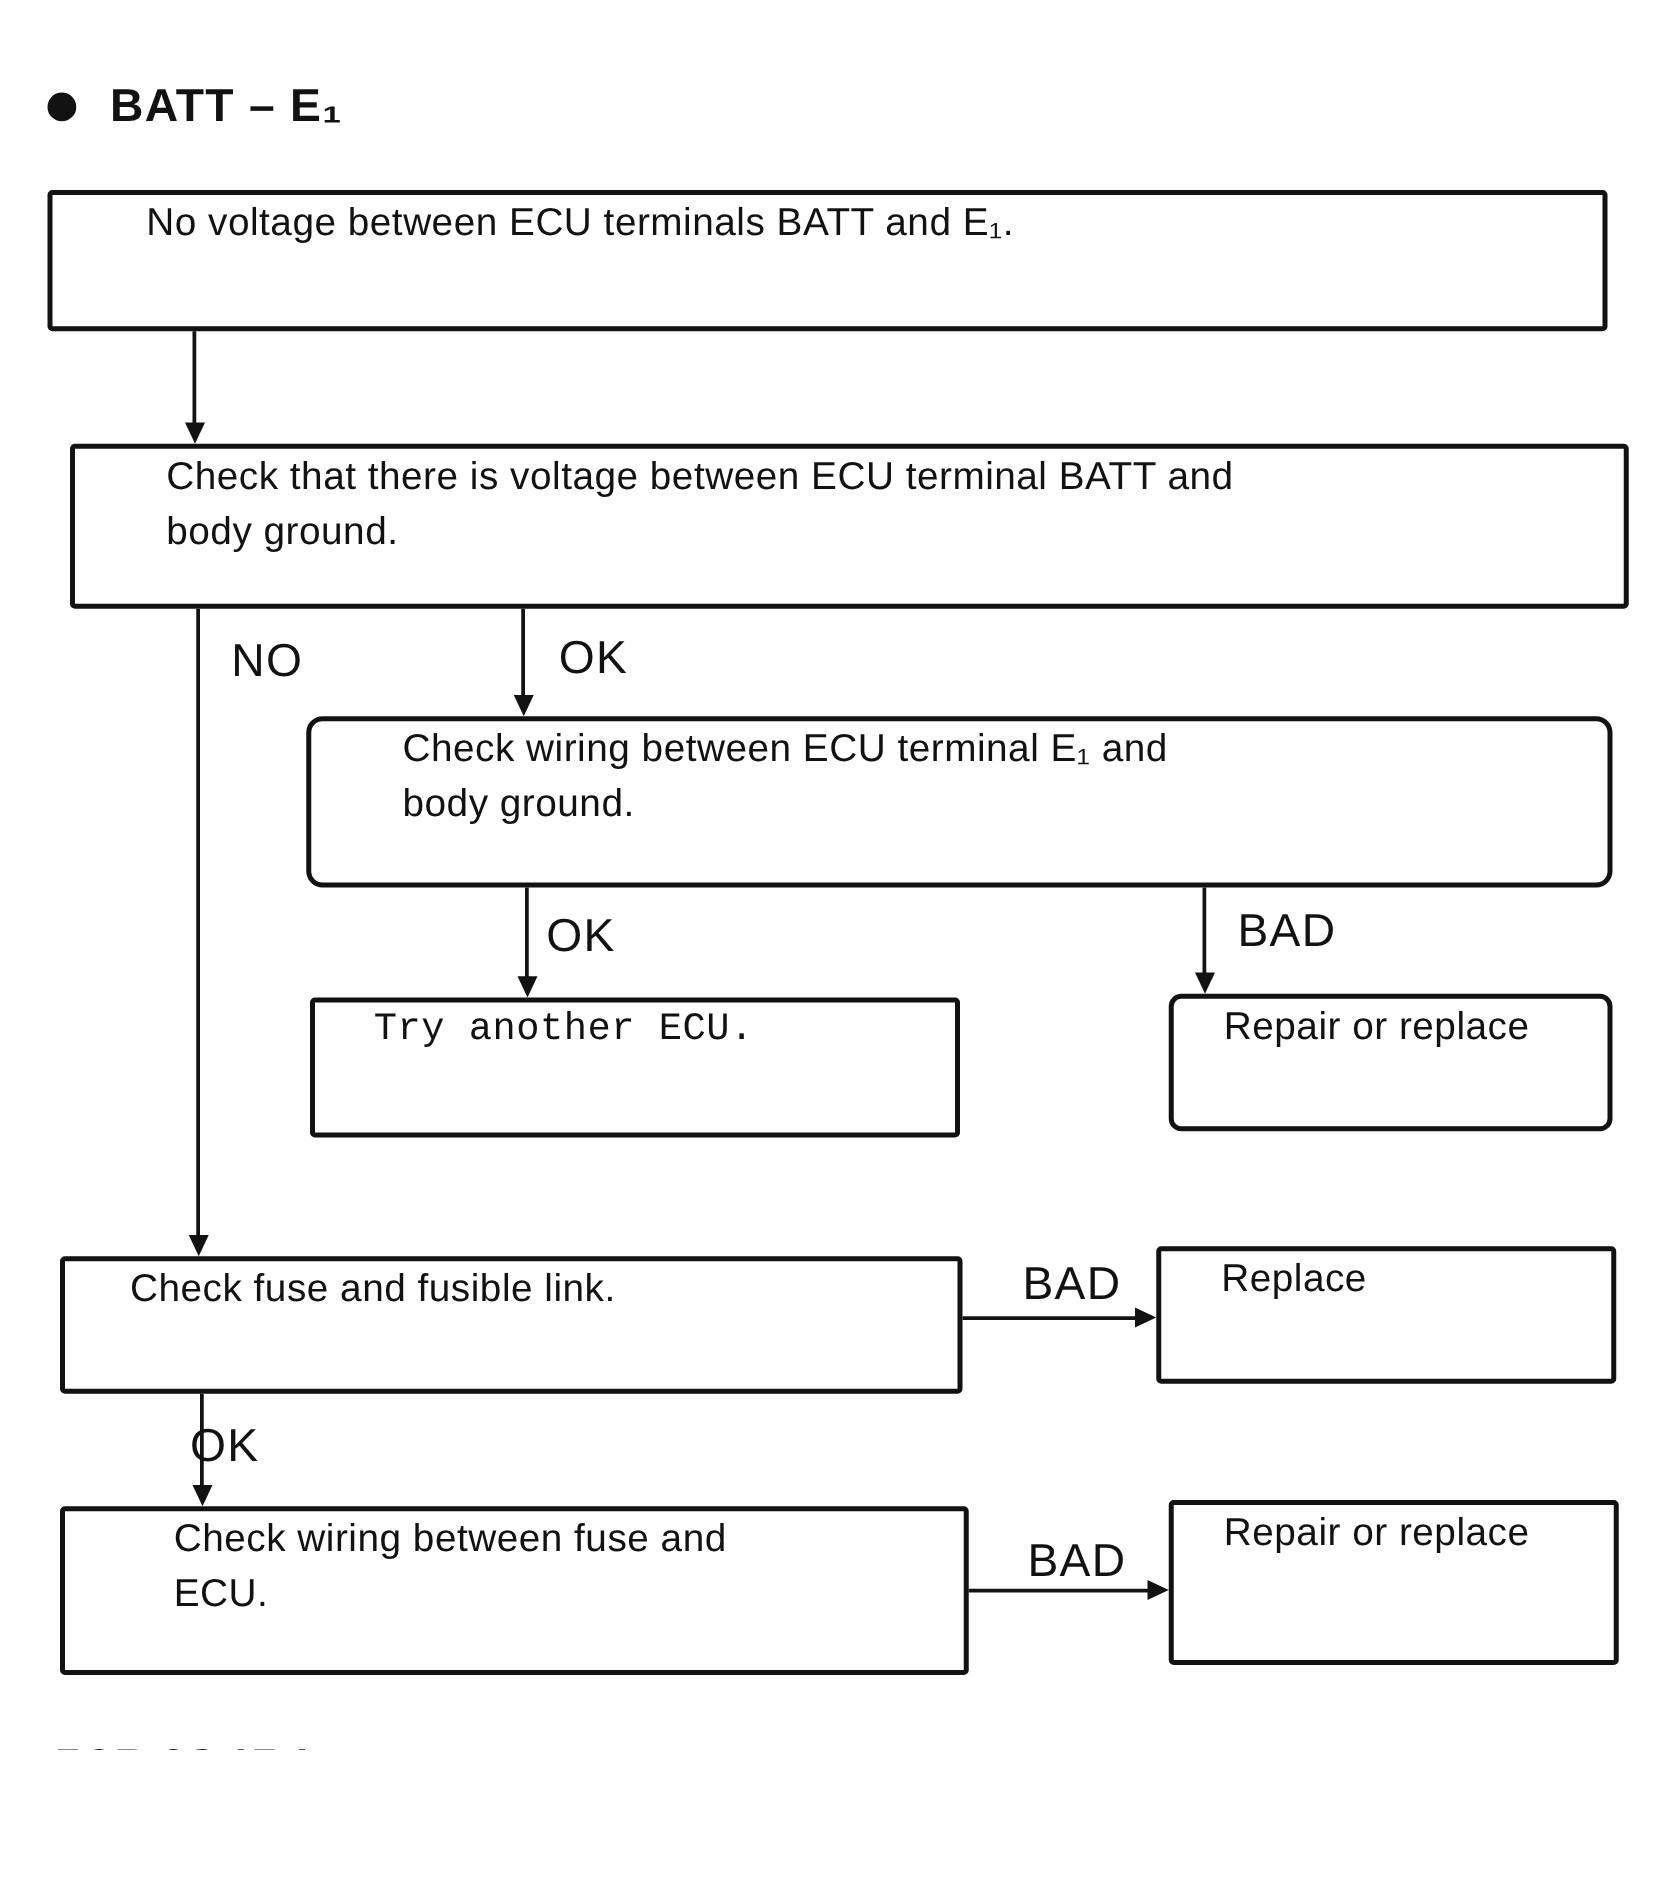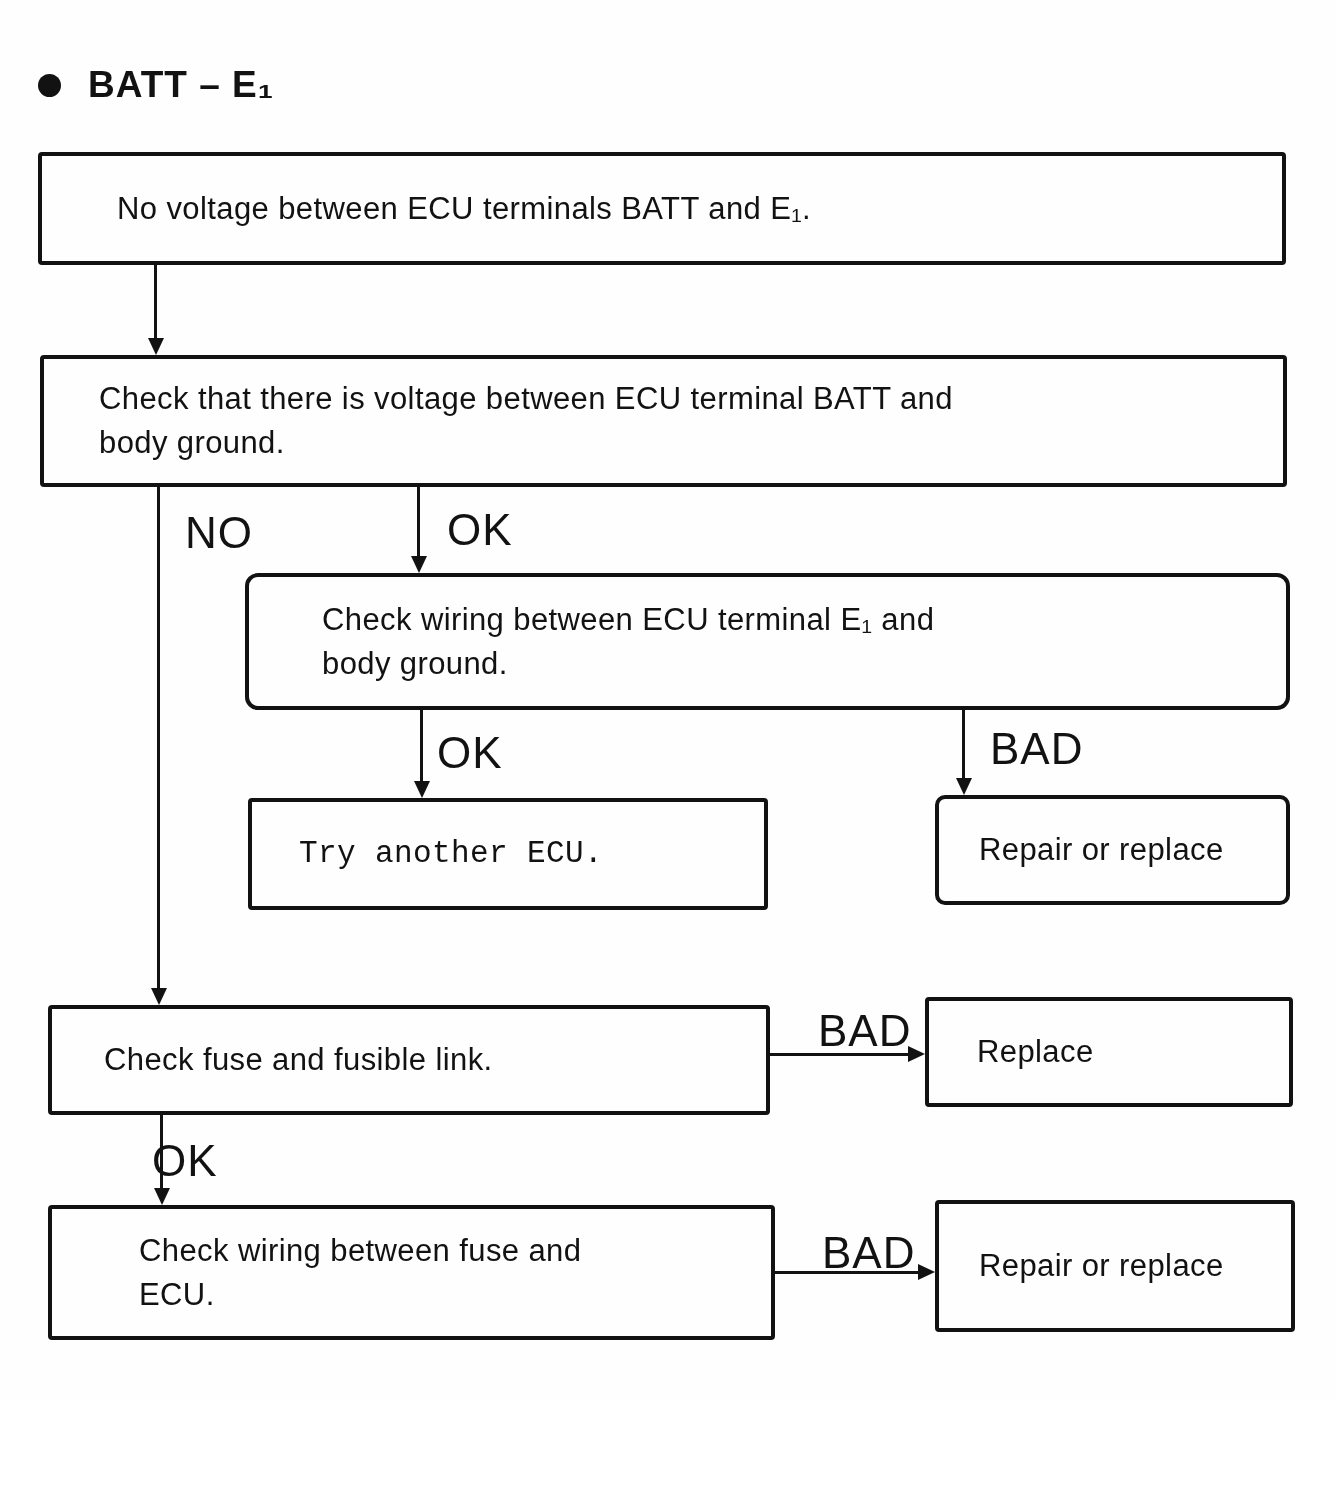--- a/index.html
+++ b/index.html
@@ -32,32 +32,32 @@
     letter-spacing: 1px;
   }
 
   
   .node {
     position: absolute;
     border: 4px solid #121212;
     border-radius: 4px;
     background: #fefefe;
     display: flex;
-    align-items: center;
+    align-items: flex-start;
     box-sizing: border-box;
   }
   .node-text {
     font-size: 31px;
     line-height: 44px;
     letter-spacing: 0.4px;
     white-space: pre-line;
   }
 
   .box-start        { left: 38px;  top: 152px;  width: 1248px; height: 113px; padding-left: 75px; }
-  .box-check-batt   { left: 40px;  top: 355px;  width: 1247px; height: 132px; padding-left: 55px; }
+  .box-check-batt   { left: 56px;  top: 355px;  width: 1247px; height: 132px; padding-left: 73px; }
   .box-check-e1     { left: 245px; top: 573px;  width: 1045px; height: 137px; padding-left: 73px; border-radius: 13px; }
   .box-try-ecu      { left: 248px; top: 798px;  width: 520px;  height: 112px; padding-left: 47px; font-family: Liberation Mono, monospace; }
   .box-repair-top   { left: 935px; top: 795px;  width: 355px;  height: 110px; padding-left: 40px; border-radius: 10px; }
   .box-check-fuse   { left: 48px;  top: 1005px; width: 722px;  height: 110px; padding-left: 52px; }
   .box-replace      { left: 925px; top: 997px;  width: 368px;  height: 110px; padding-left: 48px; }
   .box-check-wiring { left: 48px;  top: 1205px; width: 727px;  height: 135px; padding-left: 87px; }
   .box-repair-bot   { left: 935px; top: 1200px; width: 360px;  height: 132px; padding-left: 40px; }
 
   
   .vline { position: absolute; width: 3px;  background: #121212; }
@@ -71,21 +71,21 @@
   .arrow-right {
     position: absolute; width: 0; height: 0;
     border-top: 8px solid transparent;
     border-bottom: 8px solid transparent;
     border-left: 17px solid #121212;
   }
 
   
   .branch-label {
     position: absolute;
-    font-size: 44px;
+    font-size: 37px;
     letter-spacing: 1px;
     text-align: right;
   }
 
   
   .figure-code {
     position: absolute;
     left: 40px; top: 1388px;
     font-family: "Liberation Serif", "DejaVu Serif", serif;
     font-style: italic;

